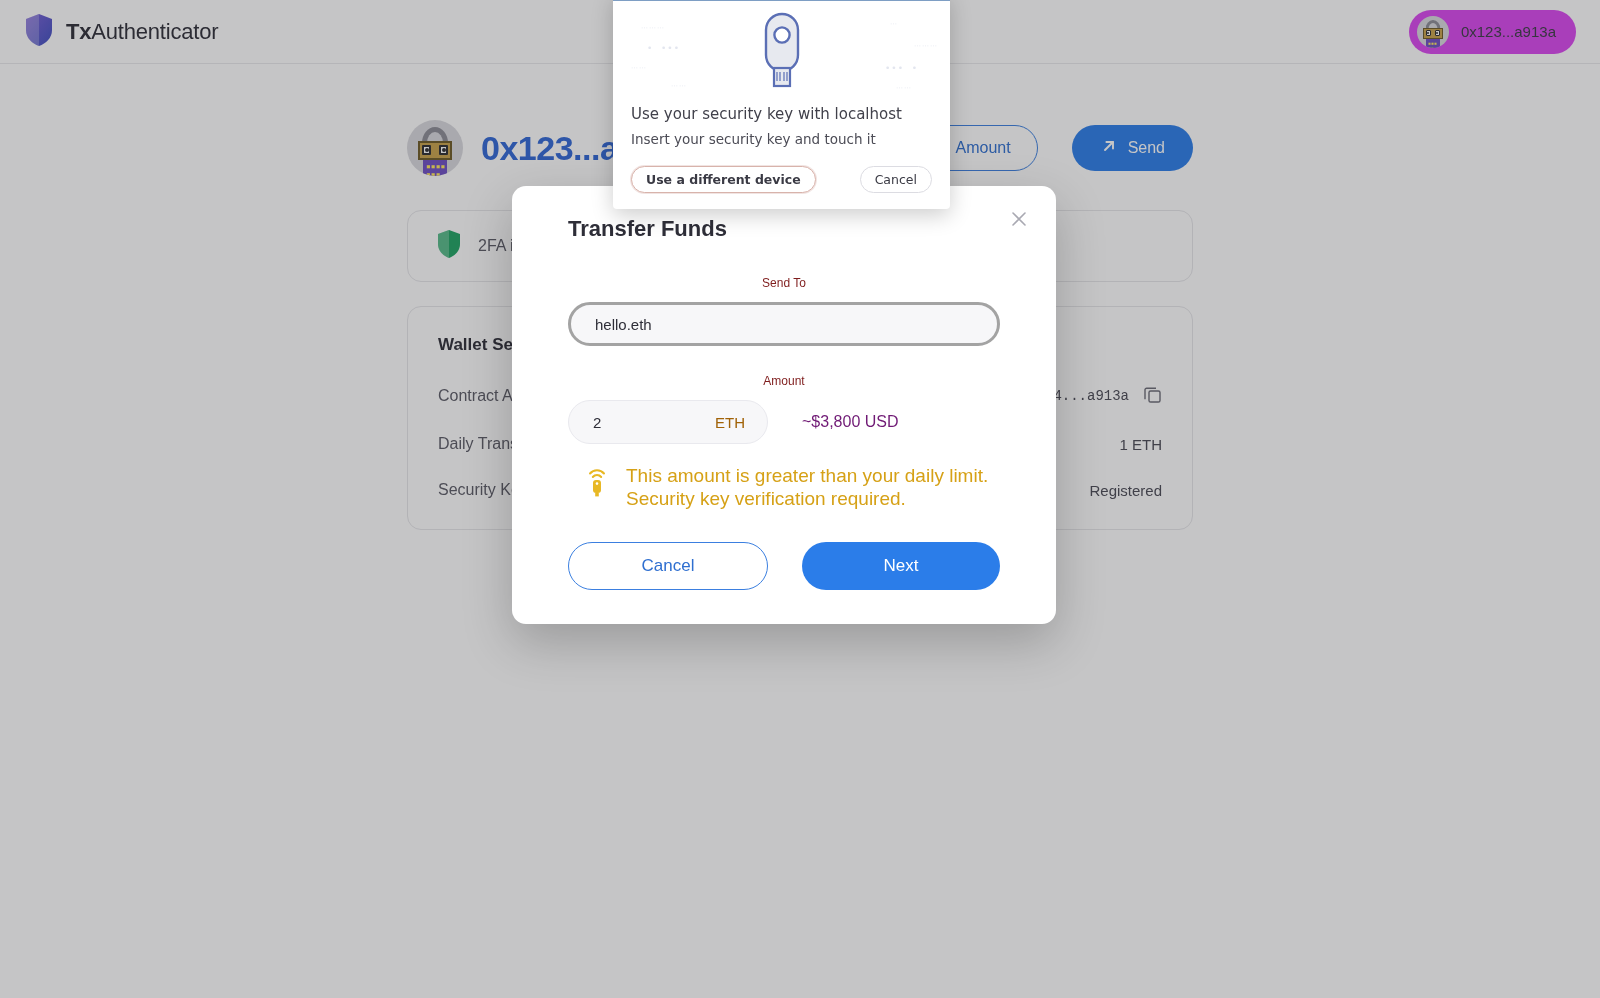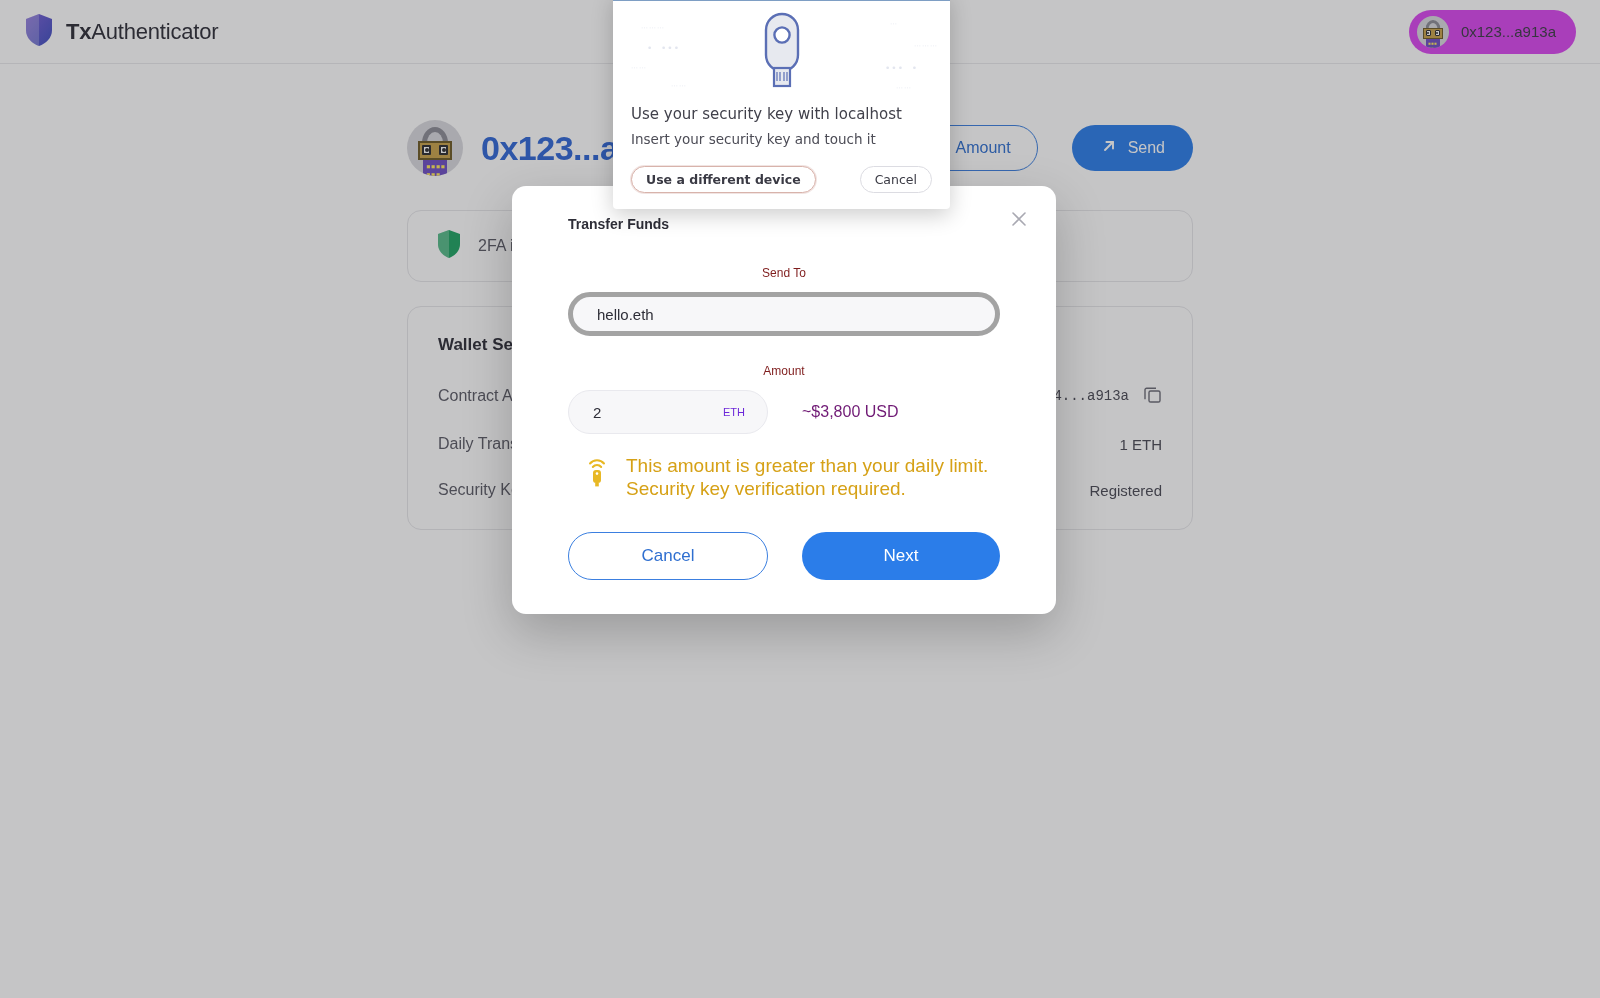--- a/index.html
+++ b/index.html
@@ -239,21 +239,21 @@
     position: absolute;
     left: 512px;
     top: 186px;
     width: 544px;
     background: #ffffff;
     border-radius: 14px;
     box-shadow: 0 18px 50px rgba(0,0,0,0.22);
     padding: 30px 56px 34px 56px;
   }
   .modal-title {
-    font-size: 14px;
+    font-size: 22px;
     font-weight: 700;
     color: #2e2e38;
     margin-bottom: 34px;
   }
   .modal-close {
     position: absolute;
     top: 16px;
     right: 20px;
     width: 34px; height: 34px;
     background: none;
@@ -268,21 +268,21 @@
   .field-label {
     font-size: 12px;
     color: #7f1d1d;
     margin-bottom: 12px;
     text-align: center;
   }
   .input-pill {
     height: 44px;
     border-radius: 22px;
     background: #f7f7f9;
-    border: 5px solid #a3a3a3;
+    border: 3px solid #a3a3a3;
     display: flex;
     align-items: center;
     padding: 0 24px;
     font-size: 15px;
     color: #2e2e38;
     width: 100%;
   }
   .amount-row {
     display: flex;
     align-items: center;
@@ -294,21 +294,21 @@
     height: 44px;
     border-radius: 22px;
     background: #f7f7f9;
     border: 1px solid #e9e9ee;
     display: flex;
     align-items: center;
     justify-content: space-between;
     padding: 0 22px 0 24px;
   }
   .amount-value { font-size: 15px; color: #2e2e38; }
-  .amount-unit { font-size: 11px; color: #6d28d9; }
+  .amount-unit { font-size: 15px; color: #a16207; }
   .amount-usd { font-size: 16px; color: #701a75; }
 
   .warn-row {
     display: flex;
     align-items: flex-start;
     gap: 18px;
     margin-bottom: 32px;
     padding-left: 18px;
   }
   .warn-text {

